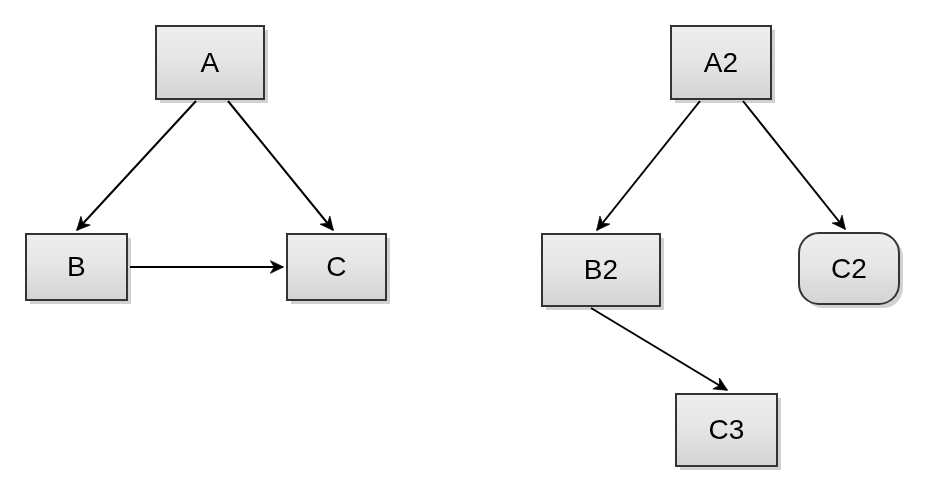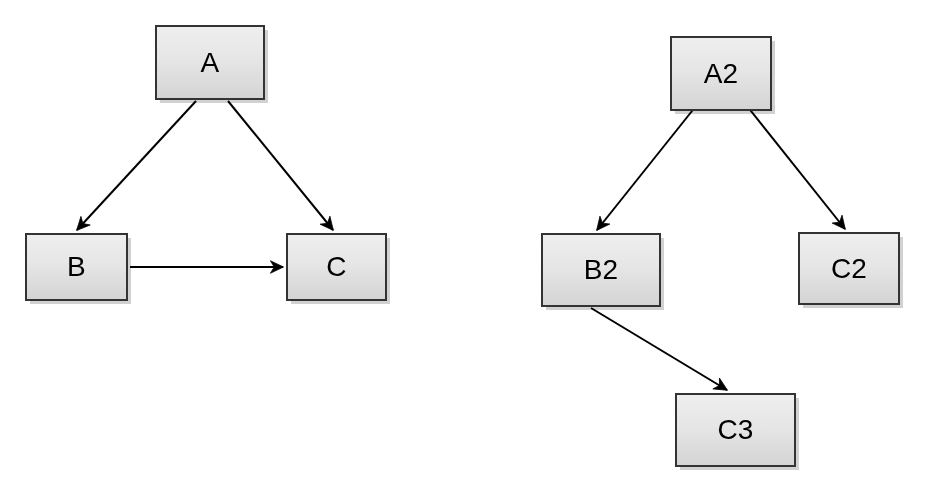--- a/index.html
+++ b/index.html
@@ -68,27 +68,27 @@
   <div id="nodes">
       <div class="node" style="left: 155px; top: 25px; width: 110px; height: 75px; border-color: rgb(51, 51, 51); background: linear-gradient(rgb(238, 238, 238) 0%, rgb(230, 230, 230) 45%, rgb(212, 212, 212) 100%);">
         <span class="node-label" style="color: rgb(0, 0, 0);">A</span>
       </div>
       <div class="node" style="left: 25px; top: 233px; width: 103px; height: 68px; border-color: rgb(51, 51, 51); background: linear-gradient(rgb(238, 238, 238) 0%, rgb(230, 230, 230) 45%, rgb(212, 212, 212) 100%);">
         <span class="node-label" style="color: rgb(0, 0, 0);">B</span>
       </div>
       <div class="node" style="left: 286px; top: 233px; width: 101px; height: 68px; border-color: rgb(51, 51, 51); background: linear-gradient(rgb(238, 238, 238) 0%, rgb(230, 230, 230) 45%, rgb(212, 212, 212) 100%);">
         <span class="node-label" style="color: rgb(0, 0, 0);">C</span>
       </div>
-      <div class="node" style="left: 670px; top: 36px; width: 102px; height: 75px; border-color: rgb(51, 51, 51); background: linear-gradient(rgb(238, 238, 238) 0%, rgb(230, 230, 230) 45%, rgb(212, 212, 212) 100%);">
+      <div class="node" style="left: 670px; top: 25px; width: 102px; height: 75px; border-color: rgb(51, 51, 51); background: linear-gradient(rgb(238, 238, 238) 0%, rgb(230, 230, 230) 45%, rgb(212, 212, 212) 100%);">
         <span class="node-label" style="color: rgb(0, 0, 0);">A2</span>
       </div>
       <div class="node" style="left: 541px; top: 233px; width: 120px; height: 74px; border-color: rgb(51, 51, 51); background: linear-gradient(rgb(238, 238, 238) 0%, rgb(230, 230, 230) 45%, rgb(212, 212, 212) 100%);">
         <span class="node-label" style="color: rgb(0, 0, 0);">B2</span>
       </div>
-      <div class="node" style="left: 798px; top: 232px; width: 102px; height: 73px; border-color: rgb(51, 51, 51); background: linear-gradient(rgb(238, 238, 238) 0%, rgb(230, 230, 230) 45%, rgb(212, 212, 212) 100%);">
+      <div class="node" style="left: 798px; top: 232px; width: 102px; height: 73px; border-color: rgb(51, 51, 51); background: linear-gradient(rgb(238, 238, 238) 0%, rgb(230, 230, 230) 45%, rgb(212, 212, 212) 100%); border-radius: 21px;">
         <span class="node-label" style="color: rgb(0, 0, 0);">C2</span>
       </div>
-      <div class="node" style="left: 675px; top: 393px; width: 121px; height: 74px; border-color: rgb(51, 51, 51); background: linear-gradient(rgb(238, 238, 238) 0%, rgb(230, 230, 230) 45%, rgb(212, 212, 212) 100%);">
+      <div class="node" style="left: 675px; top: 393px; width: 103px; height: 74px; border-color: rgb(51, 51, 51); background: linear-gradient(rgb(238, 238, 238) 0%, rgb(230, 230, 230) 45%, rgb(212, 212, 212) 100%);">
         <span class="node-label" style="color: rgb(0, 0, 0);">C3</span>
       </div>
     </div>
 
 </div>
 
 </body></html>

